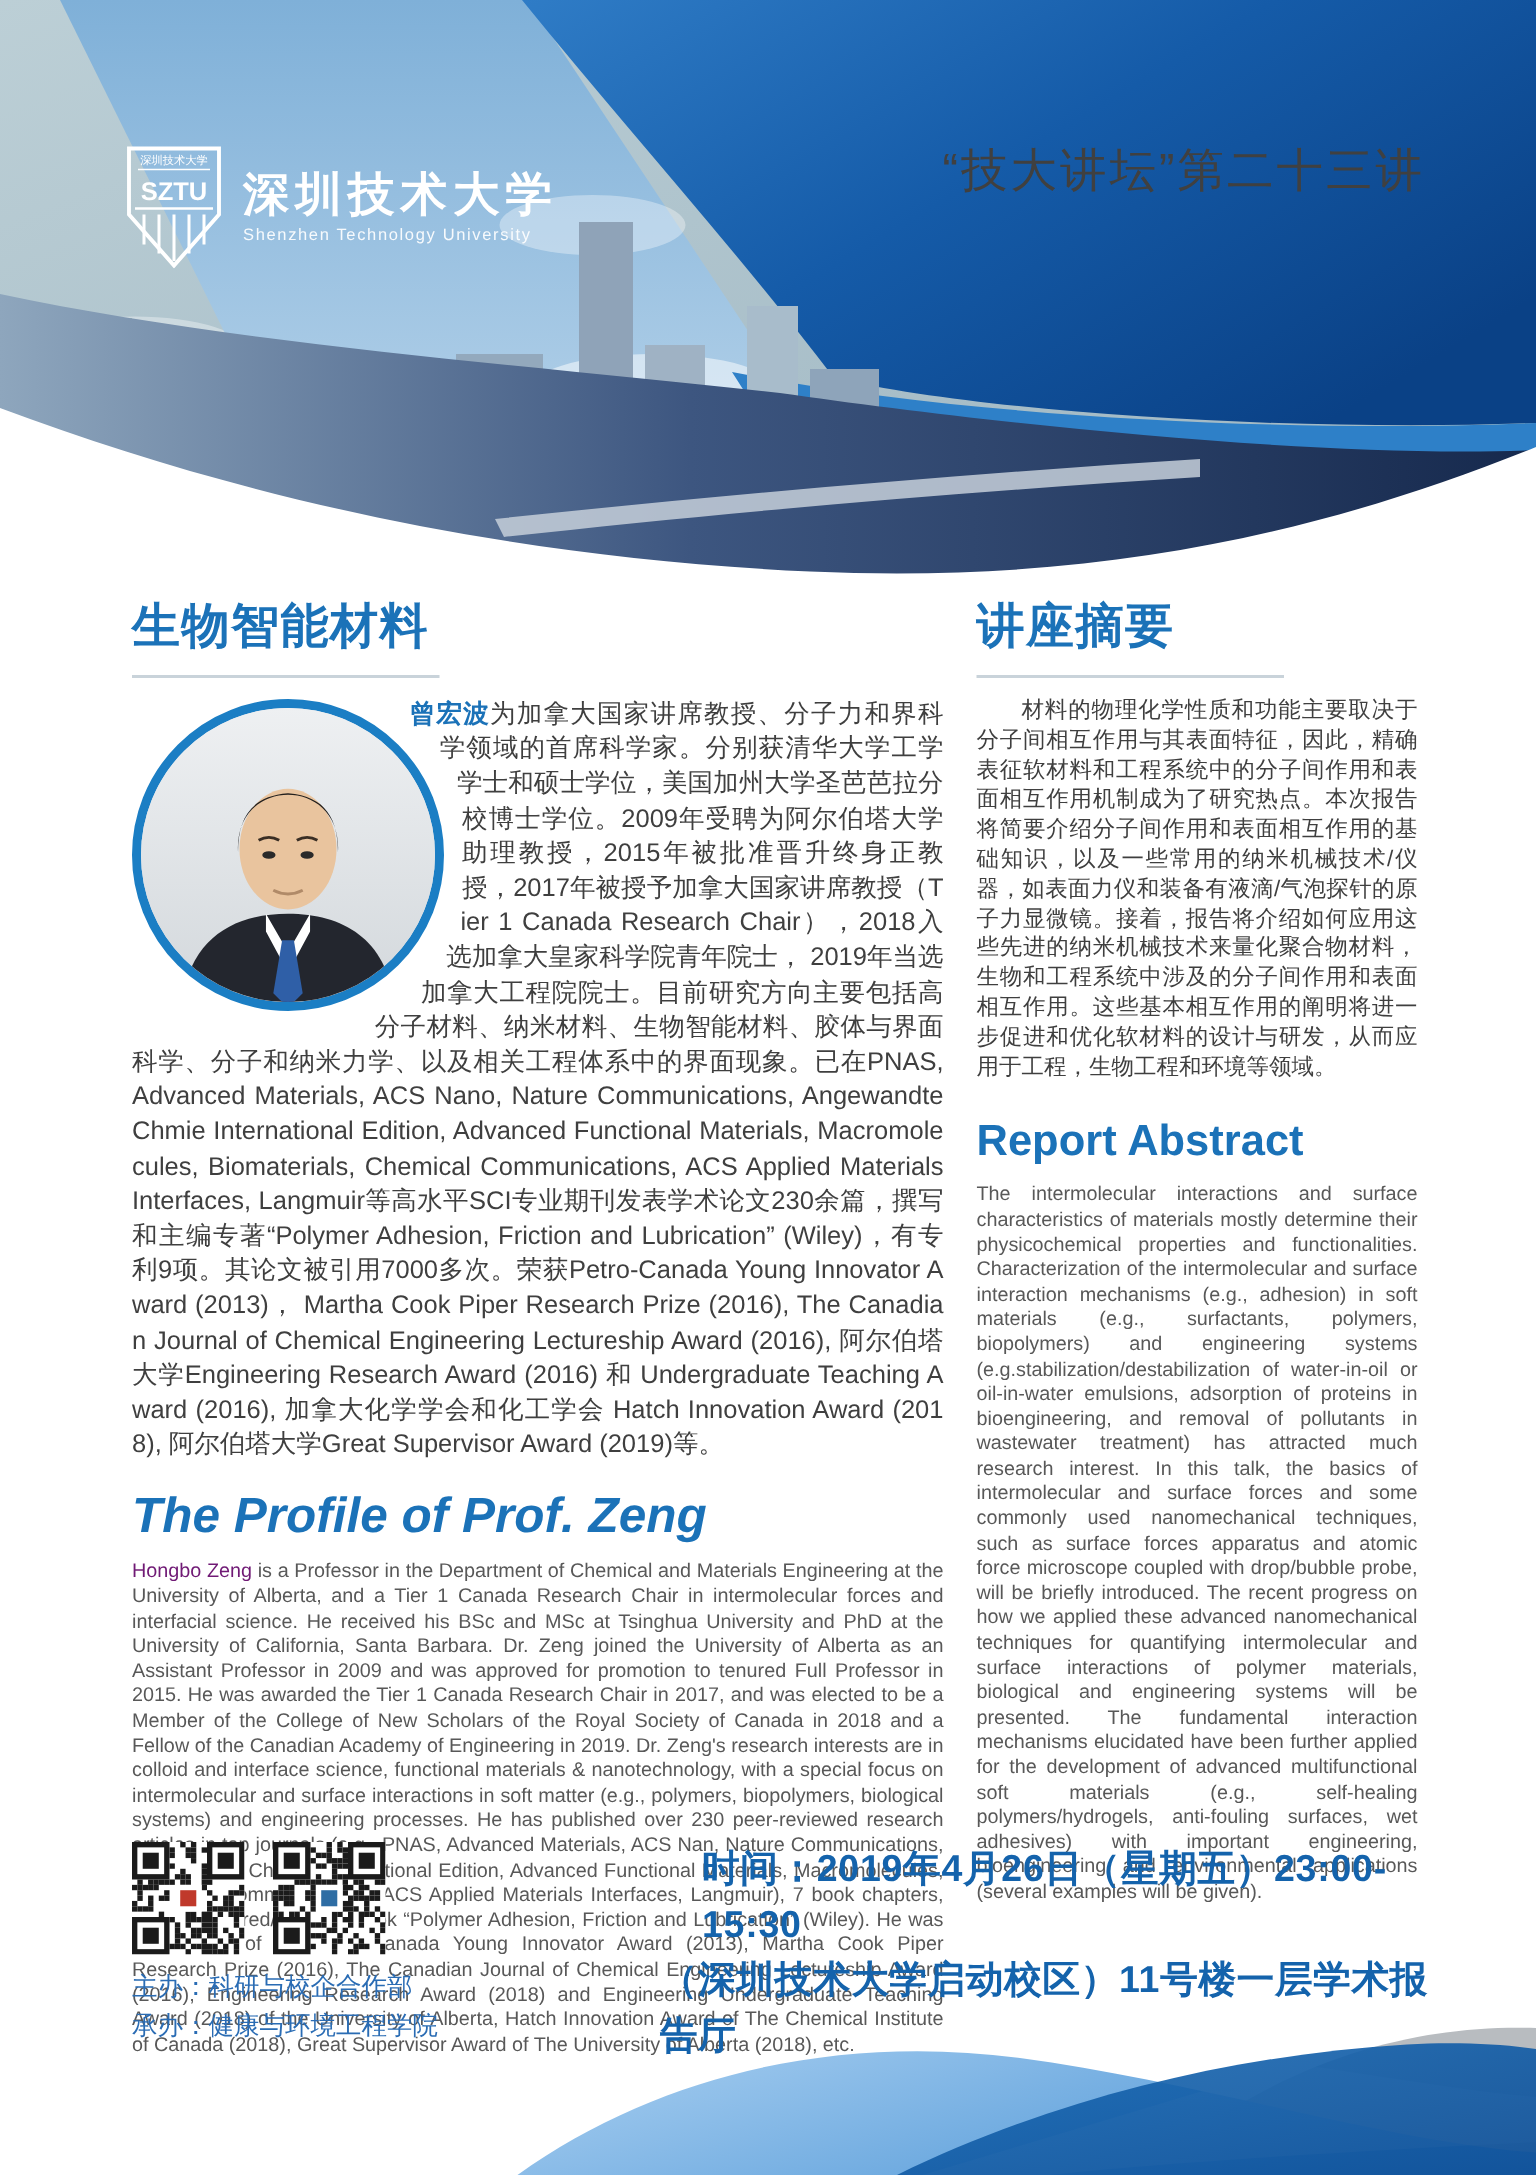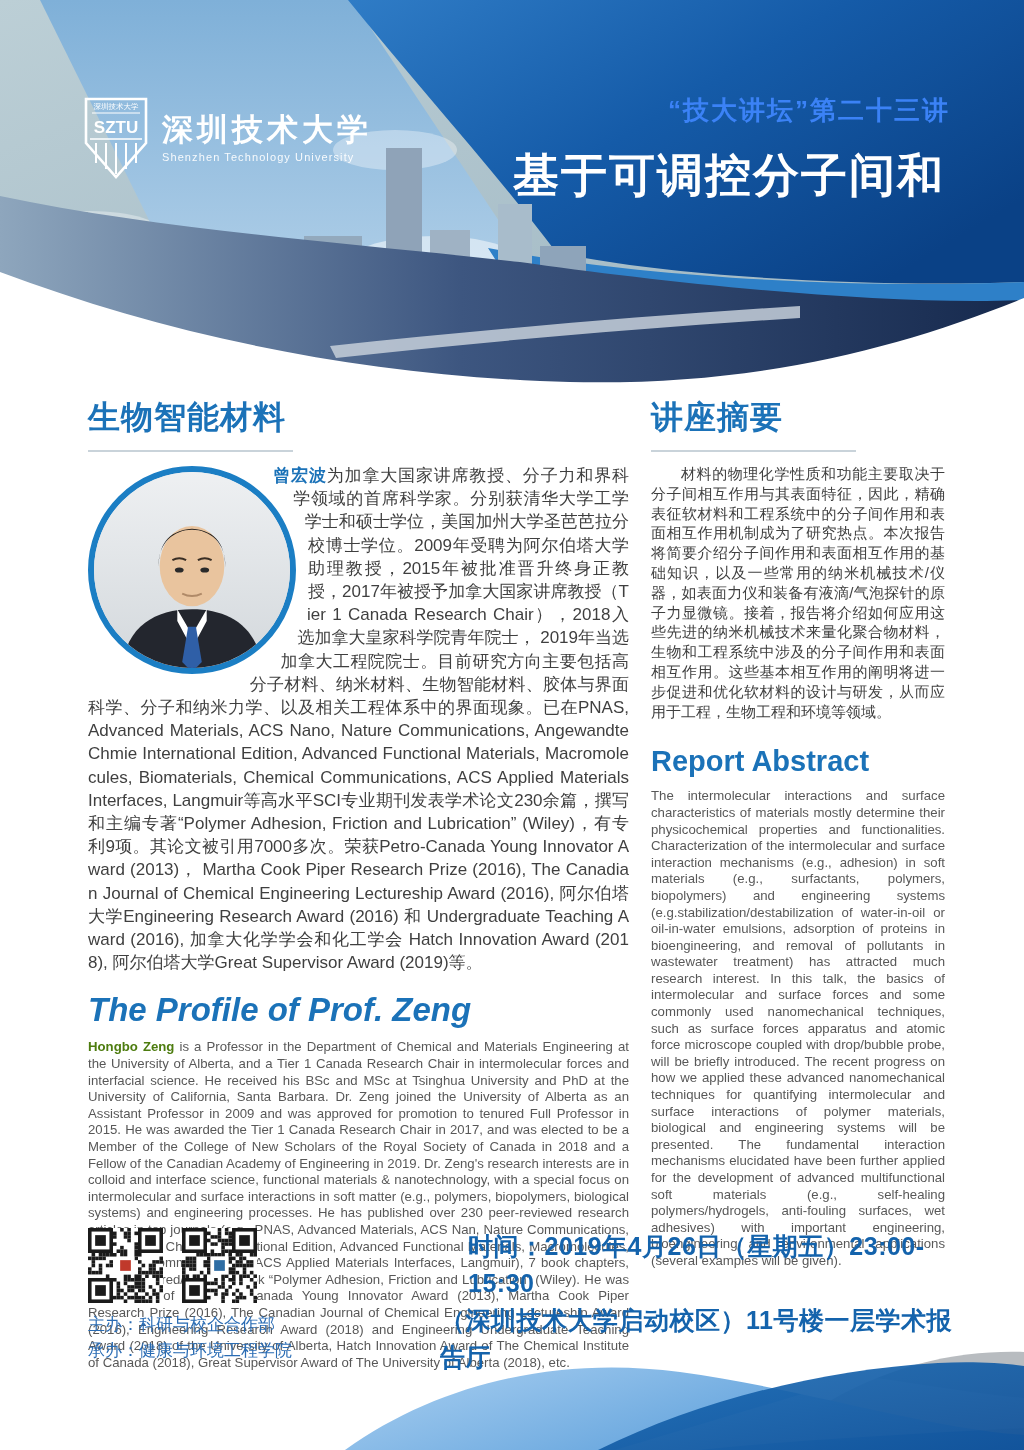--- a/index.html
+++ b/index.html
@@ -12,21 +12,21 @@
 
   
   .banner{position:absolute; top:0; left:0; width:1024px; height:400px;}
   .banner-art{position:absolute; inset:0; width:1024px; height:400px;}
   .logo-row{position:absolute; top:97px; left:84px; display:flex; align-items:center; gap:14px;}
   .shield{width:64px; height:82px;}
   .logo-cn{color:#ffffff; font-size:31px; font-weight:700; letter-spacing:4px; line-height:1.1;}
   .logo-en{color:rgba(255,255,255,.92); font-size:11px; letter-spacing:1.1px; margin-top:3px;}
   .series{
     position:absolute; top:93px; right:74px;
-    color:#3b82f6; font-size:26px; font-weight:700; letter-spacing:2px;
+    color:#404040; font-size:31px; font-weight:400; letter-spacing:2px;
   }
   .main-title{
     position:absolute; top:148px; right:79px; margin:0;
     color:#ffffff; font-size:46px; font-weight:800; letter-spacing:2px;
     line-height:1.2; text-align:right;
   }
 
   
   .content{position:absolute; top:396px; left:88px; width:857px; display:flex; gap:22px;}
   .col-left{width:541px;}
@@ -46,21 +46,21 @@
   .photo-wrap svg{width:100%; height:100%;}
   .bio-text{
     margin:0; font-size:17px; line-height:23.2px; color:#3f3f3f;
     text-align:justify; word-break:break-all;
   }
   .bio-text .hl{color:#1b72b8; font-weight:700;}
   .en-text{
     margin:10px 0 0 0; font-size:13.2px; line-height:16.6px; color:#585858;
     text-align:justify;
   }
-  .en-text .lead{color:#4d7c0f; font-weight:700;}
+  .en-text .lead{color:#701a75; font-weight:400;}
   .cn-abstract{
     margin:12px 0 0 0; font-size:15px; line-height:19.8px; color:#3f3f3f;
     text-align:justify; text-indent:2em;
   }
   .clear{clear:both;}
 
   
   .footer{position:absolute; top:1226px; left:0; width:1024px; height:160px;}
   .qr-row{position:absolute; top:2px; left:88px; display:flex; gap:19px;}
   .qr{width:75px; height:75px; background:#ffffff;}
@@ -141,21 +141,21 @@
       </svg>
       <div>
         <div class="logo-cn">深圳技术大学</div>
         <div class="logo-en">Shenzhen Technology University</div>
       </div>
     </div>
 
     <div class="series">“技大讲坛”第二十三讲</div>
 
     <h1 class="main-title">
-      <span>基于可调控分子间和</span><br>
+      <br>
     </h1>
   </header>
 
   <main class="content">
 
     <section class="col-left">
       <h2 class="sec cnhead">生物智能材料</h2>
 
       <div class="bio-block">
         <div class="photo-wrap">

